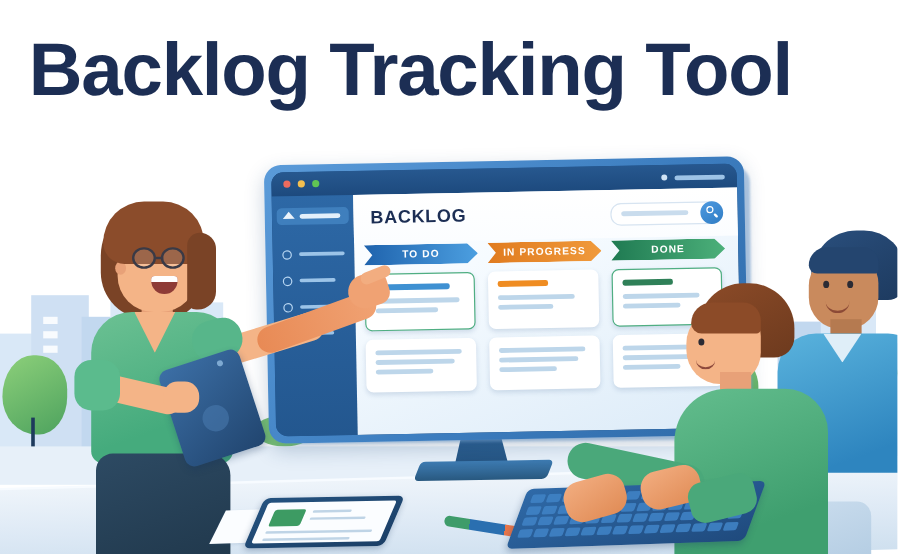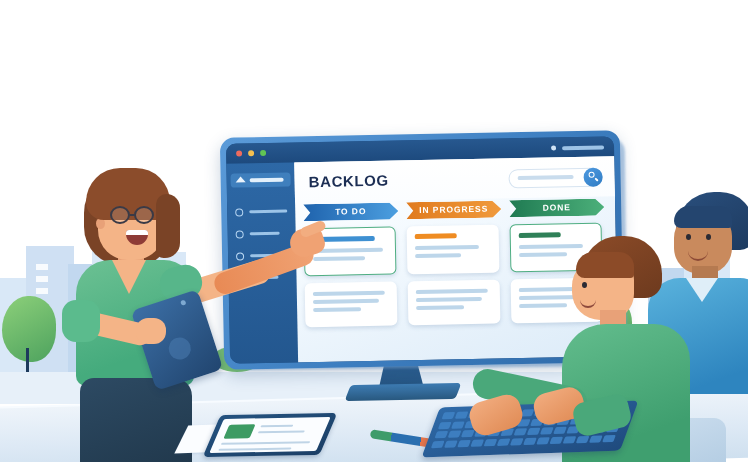--- a/index.html
+++ b/index.html
@@ -381,20 +381,21 @@
   .cuff{
     position:absolute;left:574px;top:398px;width:56px;height:34px;
     background:#4aa87a;border-radius:12px;transform:rotate(-14deg);
   }
 </style>
 </head>
 <body>
 
 <div id="scene">
 
+  <div class="page-title">Backlog Tracking Tool</div>
 
   <div class="bg-wash"></div>
 
   <div>
     <div class="bld b3" style="left:0px;top:278px;width:34px;height:102px;"></div>
     <div class="bld" style="left:26px;top:246px;width:48px;height:134px;">
       <div class="win" style="left:10px;top:18px;width:12px;height:6px;"></div>
       <div class="win" style="left:10px;top:30px;width:12px;height:6px;"></div>
       <div class="win" style="left:10px;top:42px;width:12px;height:6px;"></div>
     </div>

